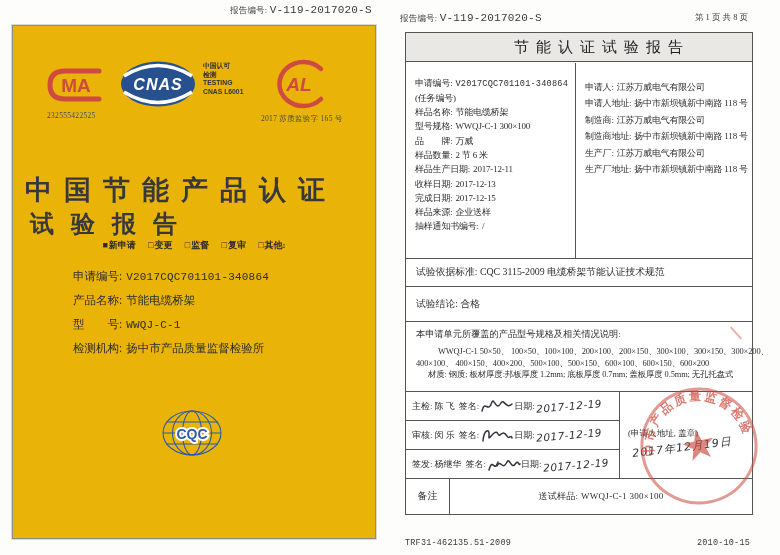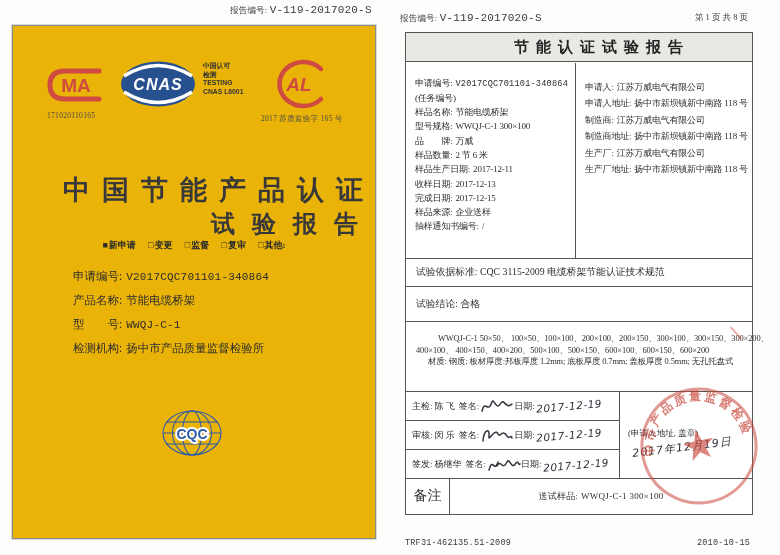--- a/index.html
+++ b/index.html
@@ -6,36 +6,36 @@
   .canvas{position:relative;width:780px;height:555px;background:#fdfdfc;overflow:hidden;
           font-family:"Liberation Serif","DejaVu Serif",serif;color:#2e2e2e;}
   .abs{position:absolute;}
   
   .report-no{font-size:8.5px;color:#3a3a3a;letter-spacing:.2px;white-space:nowrap;}
   .page-left{left:12px;top:25px;width:362px;height:512px;background:#eab308;
              border:1px solid #8b8b88;box-shadow:0 0 0 1px #d8d8d4;}
   .logo-num{font-size:7.5px;color:#4a4a4a;letter-spacing:.3px;}
   .cnas-side{font-family:"Liberation Sans","DejaVu Sans",sans-serif;font-size:6.8px;font-weight:bold;
              color:#333;line-height:8.6px;white-space:nowrap;}
-  .big-title{width:100%;text-align:right;font-weight:600;color:#38383a;white-space:nowrap;}
+  .big-title{width:100%;text-align:left;font-weight:600;color:#38383a;white-space:nowrap;}
   .t1{font-size:27px;letter-spacing:12px;text-indent:12px;}
   .t2{font-size:24px;letter-spacing:17px;text-indent:17px;}
   .cb-row{width:100%;text-align:center;font-size:9px;font-weight:600;color:#2b2b2b;white-space:nowrap;}
   .cb{margin:0 5px;}
   .cb .box{margin-right:1px;}
   .lfield{left:60px;font-size:11.5px;white-space:nowrap;color:#2d2d2d;}
   .lfield .fvalue{margin-left:4px;}
   .mono{font-family:"Liberation Mono","DejaVu Sans Mono",monospace;font-size:11px;letter-spacing:.2px;}
   
   .page-ind{font-size:8.5px;color:#3a3a3a;text-align:right;white-space:nowrap;}
   .rtable{left:405px;top:32px;width:346px;height:481px;border:1.5px solid #555;background:#fff;}
   .row-line{border-top:1px solid #555;}
   .banner{left:0;top:0;width:100%;height:28px;background:#e9e8e4;border-bottom:1.5px solid #555;
           display:flex;align-items:center;justify-content:center;}
-  .banner-title{font-size:15px;font-weight:bold;letter-spacing:7px;text-indent:7px;color:#222;margin-left:39px;}
+  .banner-title{font-size:15px;font-weight:normal;letter-spacing:7px;text-indent:7px;color:#222;margin-left:39px;}
   .info{left:0;top:29.5px;width:100%;height:196px;display:flex;}
   .info-left{width:170px;border-right:1px solid #555;padding:13px 4px 0 9px;box-sizing:border-box;}
   .info-right{flex:1;padding:16px 2px 0 9px;box-sizing:border-box;}
   .irow{font-size:9px;line-height:14.3px;white-space:nowrap;letter-spacing:-.2px;}
   .info-right .irow{line-height:16.6px;font-size:9px;}
   .irow .ival{margin-left:3px;}
   .std-row{left:0;top:225px;width:100%;height:28px;display:flex;align-items:center;padding-left:10px;
            box-sizing:border-box;font-size:9.8px;white-space:nowrap;}
   .concl-row{left:0;top:253px;width:100%;height:35px;display:flex;align-items:center;padding-left:10px;
            box-sizing:border-box;font-size:9.8px;}
@@ -51,21 +51,21 @@
   .sig-row:last-child{border-bottom:none;}
   .sig-row .nm{margin:0 4px 0 2px;}
   .scribble{margin:0 0 0 1px;}
   .hand{font-family:"DejaVu Sans",sans-serif;font-style:italic;color:#2f2f3a;}
   .hand-date{display:inline-block;font-size:10.5px;letter-spacing:.5px;transform:rotate(-5deg);margin-left:1px;}
   .stamp-cell{flex:1;position:relative;font-size:8.6px;}
   .stamp-note{position:absolute;left:8px;top:36px;white-space:nowrap;}
   .stamp-date{position:absolute;left:12px;top:48px;font-size:11px;transform:rotate(-7deg);letter-spacing:1px;}
   .remark-row{left:0;top:445px;width:100%;height:34.5px;display:flex;}
   .remark-label{width:43px;border-right:1px solid #555;display:flex;align-items:center;justify-content:center;
-                font-size:14px;}
+                font-size:10px;}
   .remark-value{flex:1;display:flex;align-items:center;justify-content:center;font-size:9px;letter-spacing:.3px;}
   .footer{font-size:8.5px;color:#3a3a3a;white-space:nowrap;}
   .stamp{left:230px;top:350px;pointer-events:none;transform:rotate(-12deg);}
   .red-mark{left:728px;top:332px;width:16px;height:2px;background:rgba(205,80,65,.45);transform:rotate(48deg);}
 </style>
 </head>
 <body>
 
 <div class="canvas">
 
@@ -73,21 +73,21 @@
     <span>报告编号:</span>
     <span class="mono">V-119-2017020-S</span>
   </div>
 
   <div class="abs page-left">
 
     <svg class="abs" style="left:30px;top:38px;" width="64" height="42" viewBox="0 0 64 42">
       <path d="M56,7 H22 Q7,7 7,21 Q7,35 22,35 H56" fill="none" stroke="#cf4a41" stroke-width="5" stroke-linecap="round"></path>
       <text x="33" y="28" text-anchor="middle" font-size="19" font-weight="bold" font-family="Liberation Sans, DejaVu Sans, sans-serif" fill="#cf4a41">MA</text>
     </svg>
-    <div class="abs logo-num" style="left:34px;top:85px;">171020110165</div>
+    <div class="abs logo-num" style="left:34px;top:85px;">232555422525</div>
 
     <svg class="abs" style="left:106px;top:34px;" width="78" height="48" viewBox="0 0 78 48">
       <ellipse cx="39" cy="24" rx="37" ry="22.5" fill="#27508e"></ellipse>
       <path d="M5,16 Q39,-5 73,16" stroke="#fff" stroke-width="3.5" fill="none"></path>
       <path d="M5,32 Q39,53 73,32" stroke="#fff" stroke-width="3.5" fill="none"></path>
       <text x="39" y="30" text-anchor="middle" font-size="16" font-weight="bold" font-style="italic" font-family="Liberation Sans, DejaVu Sans, sans-serif" fill="#ffffff" letter-spacing="1">CNAS</text>
     </svg>
     <div class="abs cnas-side" style="left:190px;top:36px;">
       <div>中国认可</div>
       <div>检测</div>
@@ -176,20 +176,21 @@
       <span>试验依据标准:</span>&nbsp;
       <span>CQC 3115-2009 电缆桥架节能认证技术规范</span>
     </div>
 
     <div class="abs concl-row row-line">
       <span>试验结论:</span>&nbsp;
       <span>合格</span>
     </div>
 
     <div class="abs cover-row row-line">
+      <div class="cover-title">本申请单元所覆盖的产品型号规格及相关情况说明:</div>
       <div style="height:5px"></div>
       <div class="cover-line ind">WWQJ-C-1  50×50、 100×50、100×100、200×100、200×150、300×100、300×150、300×200、</div>
       <div class="cover-line">400×100、 400×150、400×200、500×100、500×150、600×100、600×150、600×200</div>
       <div class="cover-line ind2">材质: 钢质; 板材厚度:邦板厚度 1.2mm; 底板厚度 0.7mm; 盖板厚度 0.5mm; 无孔托盘式</div>
     </div>
 
     <div class="abs sig-section row-line">
       <div class="sig-rows">
         <div class="sig-row">
           <span>主检:</span>

